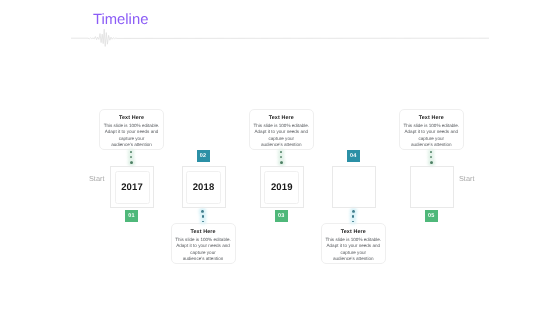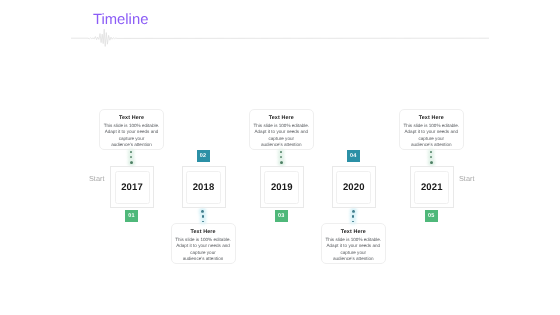--- a/index.html
+++ b/index.html
@@ -137,45 +137,39 @@
         <p>capture your</p>
         <p>audience's attention</p>
       </div>
       <div class="dots">
           <i style="left:2.4px;top:193.8px;width:3.2px;height:3.2px;background:#2b6d7d;opacity:1;box-shadow:0 0 3px 2.2px #d7f1f7"></i>
           <i style="left:2.9px;top:199.4px;width:2.2px;height:2.2px;background:#2b6d7d;opacity:0.95;box-shadow:0 0 3px 2.2px #d7f1f7"></i>
           <i style="left:3.15px;top:204.75px;width:1.7px;height:1.7px;background:#2b6d7d;opacity:0.85;box-shadow:0 0 3px 2.2px #d7f1f7"></i>
         </div>
       <div class="node">
         <div class="outer"></div>
-        <div class="inner">
-          <span class="year">2020</span>
-        </div>
       </div>
       <div class="badge" style="background: rgb(43, 144, 166);">04</div>
     </div>
 
     <div class="col up" style="left:431.3px">
       <div class="bubble">
         <h4>Text Here</h4>
         <p>This slide is 100% editable.</p>
         <p>Adapt it to your needs and</p>
         <p>capture your</p>
         <p>audience's attention</p>
       </div>
       <div class="dots">
           <i style="left:2.4px;top:144.6px;width:3.2px;height:3.2px;background:#4a7d60;opacity:1;box-shadow:0 0 3px 2.2px #dff0e6"></i>
           <i style="left:2.9px;top:140px;width:2.2px;height:2.2px;background:#4a7d60;opacity:0.95;box-shadow:0 0 3px 2.2px #dff0e6"></i>
           <i style="left:3.15px;top:135.15px;width:1.7px;height:1.7px;background:#4a7d60;opacity:0.85;box-shadow:0 0 3px 2.2px #dff0e6"></i>
         </div>
       <div class="node">
         <div class="outer"></div>
-        <div class="inner">
-          <span class="year">2021</span>
-        </div>
       </div>
       <div class="badge" style="background: rgb(79, 184, 122);">05</div>
     </div>
 
   </div>
 
   <div class="endlabel" style="left:89px">Start</div>
   <div class="endlabel" style="left:459px">Start</div>
 
 </div>

